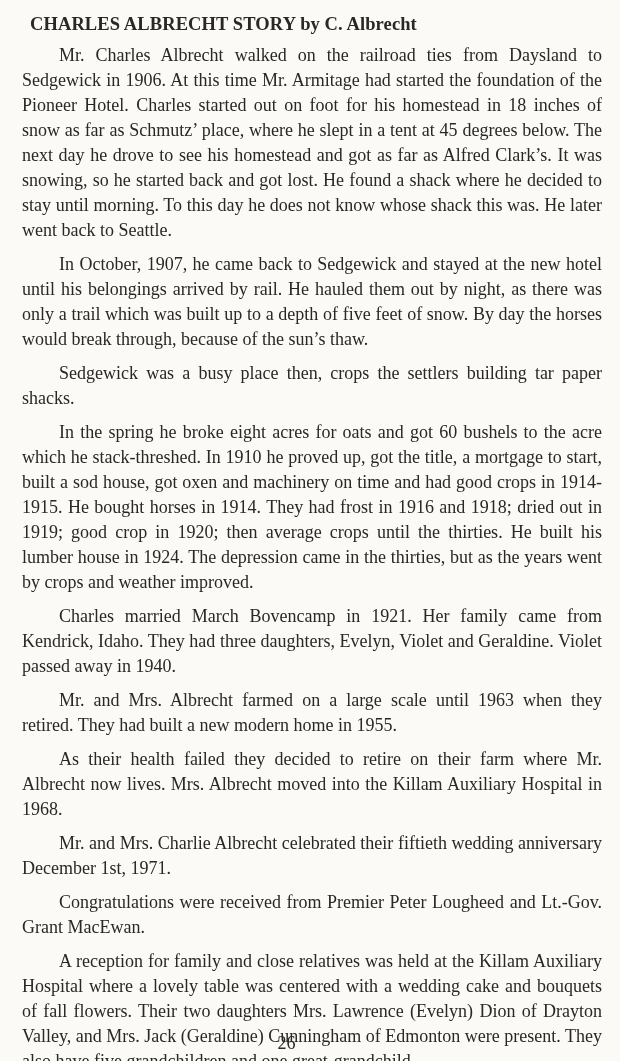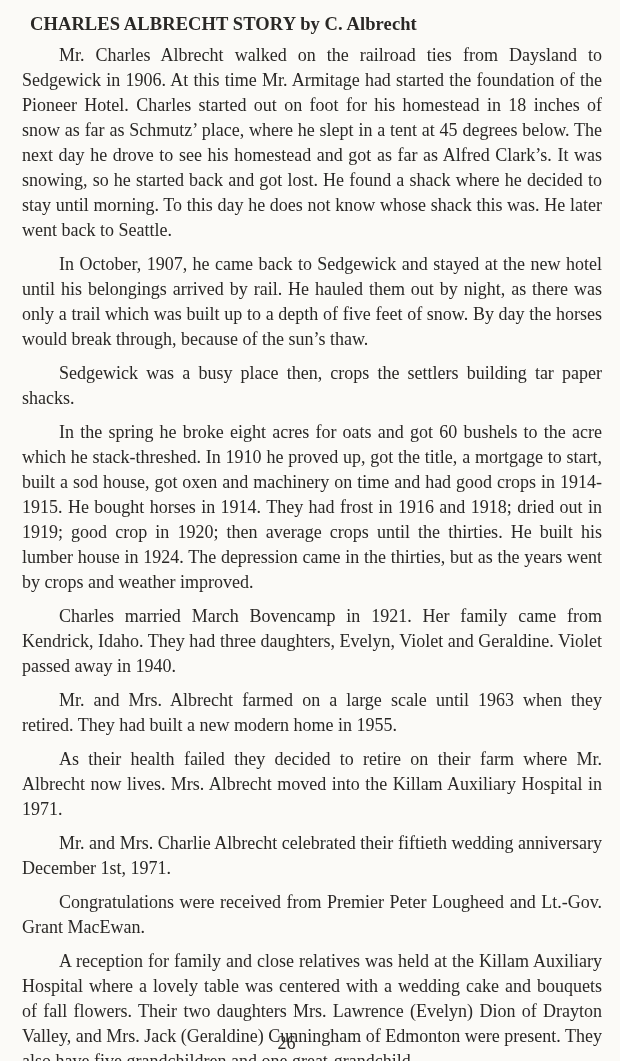--- a/index.html
+++ b/index.html
@@ -55,20 +55,20 @@
 <body>
 
 <div class="page">
   <h1 class="title">CHARLES ALBRECHT STORY by C. Albrecht</h1>
   <p class="para first">Mr. Charles Albrecht walked on the railroad ties from Daysland to Sedgewick in 1906. At this time Mr. Armitage had started the foundation of the Pioneer Hotel. Charles started out on foot for his homestead in 18 inches of snow as far as Schmutz’ place, where he slept in a tent at 45 degrees below. The next day he drove to see his homestead and got as far as Alfred Clark’s. It was snowing, so he started back and got lost. He found a shack where he decided to stay until morning. To this day he does not know whose shack this was. He later went back to Seattle.</p>
   <p class="para">In October, 1907, he came back to Sedgewick and stayed at the new hotel until his belongings arrived by rail. He hauled them out by night, as there was only a trail which was built up to a depth of five feet of snow. By day the horses would break through, because of the sun’s thaw.</p>
   <p class="para">Sedgewick was a busy place then, crops the settlers building tar paper shacks.</p>
   <p class="para">In the spring he broke eight acres for oats and got 60 bushels to the acre which he stack-threshed. In 1910 he proved up, got the title, a mortgage to start, built a sod house, got oxen and machinery on time and had good crops in 1914-1915. He bought horses in 1914. They had frost in 1916 and 1918; dried out in 1919; good crop in 1920; then average crops until the thirties. He built his lumber house in 1924. The depression came in the thirties, but as the years went by crops and weather improved.</p>
   <p class="para">Charles married March Bovencamp in 1921. Her family came from Kendrick, Idaho. They had three daughters, Evelyn, Violet and Ger­aldine. Violet passed away in 1940.</p>
   <p class="para">Mr. and Mrs. Albrecht farmed on a large scale until 1963 when they retired. They had built a new modern home in 1955.</p>
-  <p class="para">As their health failed they decided to retire on their farm where Mr. Albrecht now lives. Mrs. Albrecht moved into the Killam Auxil­iary Hospital in 1971.</p>
+  <p class="para">As their health failed they decided to retire on their farm where Mr. Albrecht now lives. Mrs. Albrecht moved into the Killam Auxil­iary Hospital in 1968.</p>
   <p class="para">Mr. and Mrs. Charlie Albrecht celebrated their fiftieth wedding anniversary December 1st, 1971.</p>
   <p class="para">Congratulations were received from Premier Peter Lougheed and Lt.-Gov. Grant MacEwan.</p>
   <p class="para">A reception for family and close relatives was held at the Killam Auxiliary Hospital where a lovely table was centered with a wedding cake and bouquets of fall flowers. Their two daughters Mrs. Lawrence (Evelyn) Dion of Drayton Valley, and Mrs. Jack (Geraldine) Cunningham of Edmonton were present. They also have five grandchildren and one great-grandchild.</p>
   <p class="para">Mrs. Albrecht passed away September 22, 1972.</p>
 </div>
 
 <div class="page-number">26</div>
 
 </body></html>

